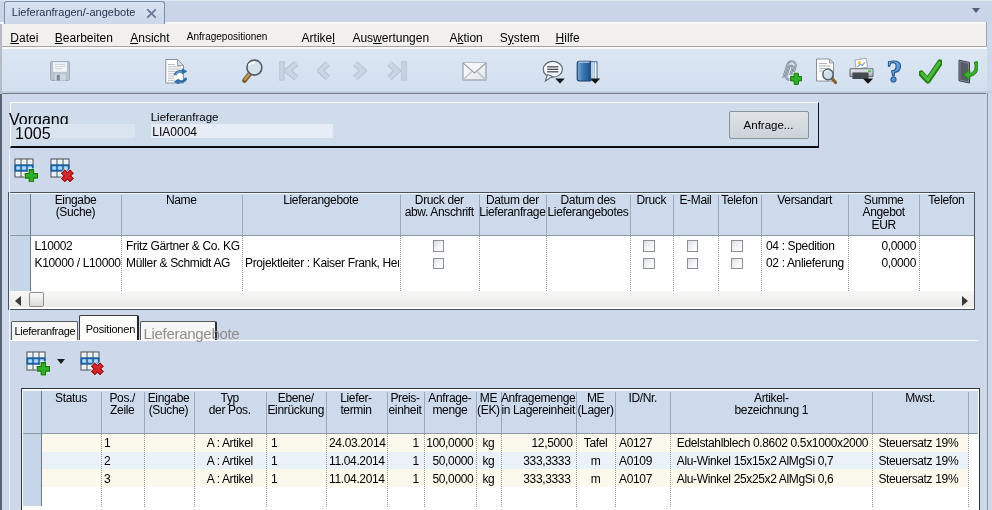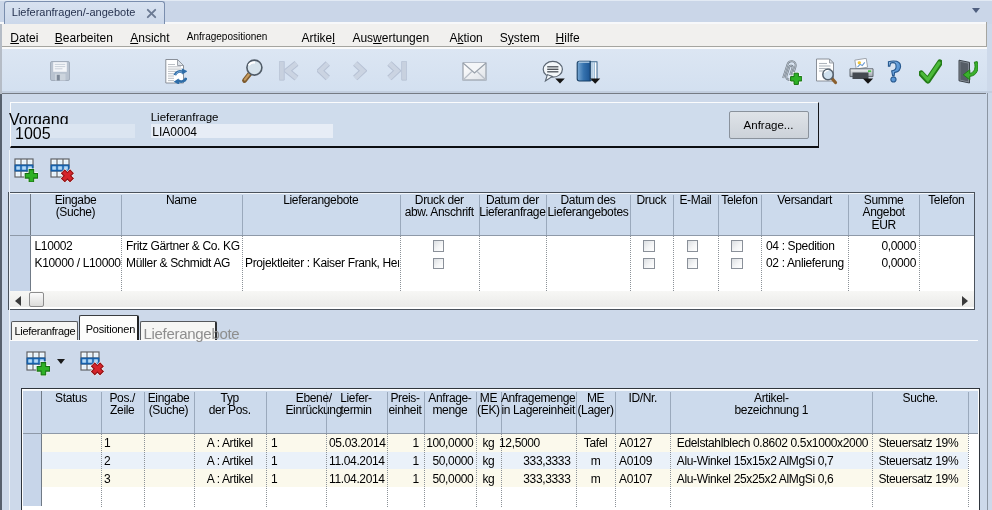--- a/index.html
+++ b/index.html
@@ -419,38 +419,38 @@
 <div style="position:absolute;left:500.5px;top:433.8px;width:1px;height:73.19999999999999px;border-left:1px dotted #8c9298"></div>
 <div style="position:absolute;left:575.8px;top:433.8px;width:1px;height:73.19999999999999px;border-left:1px dotted #8c9298"></div>
 <div style="position:absolute;left:615.3px;top:433.8px;width:1px;height:73.19999999999999px;border-left:1px dotted #8c9298"></div>
 <div style="position:absolute;left:670.3px;top:433.8px;width:1px;height:73.19999999999999px;border-left:1px dotted #8c9298"></div>
 <div style="position:absolute;left:872.3px;top:433.8px;width:1px;height:73.19999999999999px;border-left:1px dotted #8c9298"></div>
 <div style="position:absolute;left:968px;top:433.8px;width:1px;height:73.19999999999999px;border-left:1px dotted #8c9298"></div>
 <div class="h" style="left:41px;top:391.7px;width:60px">Status</div>
 <div class="h" style="left:101px;top:391.7px;width:42.5px">Pos./<br>Zeile</div>
 <div class="h" style="left:143.5px;top:391.7px;width:50.0px">Eingabe<br>(Suche)</div>
 <div class="h" style="left:193.5px;top:391.7px;width:72.5px">Typ<br>der Pos.</div>
-<div class="h" style="left:284px;top:391.7px;width:59.5px">Ebene/<br>Einrückung</div>
+<div class="h" style="left:266px;top:391.7px;width:59.5px">Ebene/<br>Einrückung</div>
 <div class="h" style="left:325.5px;top:391.7px;width:61.0px">Liefer-<br>termin</div>
 <div class="h" style="left:386.5px;top:391.7px;width:37.0px">Preis-<br>einheit</div>
 <div class="h" style="left:423.5px;top:391.7px;width:52.80000000000001px">Anfrage-<br>menge</div>
 <div class="h" style="left:476.3px;top:391.7px;width:24.19999999999999px">ME<br>(EK)</div>
 <div class="h" style="left:500.5px;top:391.7px;width:75.29999999999995px">Anfragemenge<br>in Lagereinheit</div>
 <div class="h" style="left:575.8px;top:391.7px;width:39.5px">ME<br>(Lager)</div>
 <div class="h" style="left:615.3px;top:391.7px;width:55.0px">ID/Nr.</div>
 <div class="h" style="left:670.3px;top:391.7px;width:202.0px">Artikel-<br>bezeichnung 1</div>
-<div class="h" style="left:872.3px;top:391.7px;width:95.70000000000005px">Suche.</div>
+<div class="h" style="left:872.3px;top:391.7px;width:95.70000000000005px">Mwst.</div>
 <div class="b" style="left:104px;top:436.1px">1</div>
 <div class="b" style="left:193.5px;top:436.1px;width:72.5px;text-align:center">A : Artikel</div>
 <div class="b" style="left:271px;top:436.1px">1</div>
-<div class="b" style="left:329px;top:436.1px">05.03.2014</div>
+<div class="b" style="left:329px;top:436.1px">24.03.2014</div>
 <div class="b" style="left:388.8px;top:436.1px;width:30px;text-align:right">1</div>
 <div class="b" style="left:393.4px;top:436.1px;width:80px;text-align:right">100,0000</div>
 <div class="b" style="left:476.3px;top:436.1px;width:24.19999999999999px;text-align:center">kg</div>
-<div class="b" style="left:499px;top:436.1px;width:80px;text-align:left">12,5000</div>
+<div class="b" style="left:512px;top:436.1px;width:80px;text-align:center">12,5000</div>
 <div class="b" style="left:575.8px;top:436.1px;width:39.5px;text-align:center">Tafel</div>
 <div class="b" style="left:619px;top:436.1px">A0127</div>
 <div class="b" style="left:676.8px;top:436.1px">Edelstahlblech 0.8602 0.5x1000x2000</div>
 <div class="b" style="left:878.4px;top:436.1px">Steuersatz 19%</div>
 <div class="b" style="left:104px;top:453.90000000000003px">2</div>
 <div class="b" style="left:193.5px;top:453.90000000000003px;width:72.5px;text-align:center">A : Artikel</div>
 <div class="b" style="left:271px;top:453.90000000000003px">1</div>
 <div class="b" style="left:329px;top:453.90000000000003px">11.04.2014</div>
 <div class="b" style="left:388.8px;top:453.90000000000003px;width:30px;text-align:right">1</div>
 <div class="b" style="left:393.4px;top:453.90000000000003px;width:80px;text-align:right">50,0000</div>

